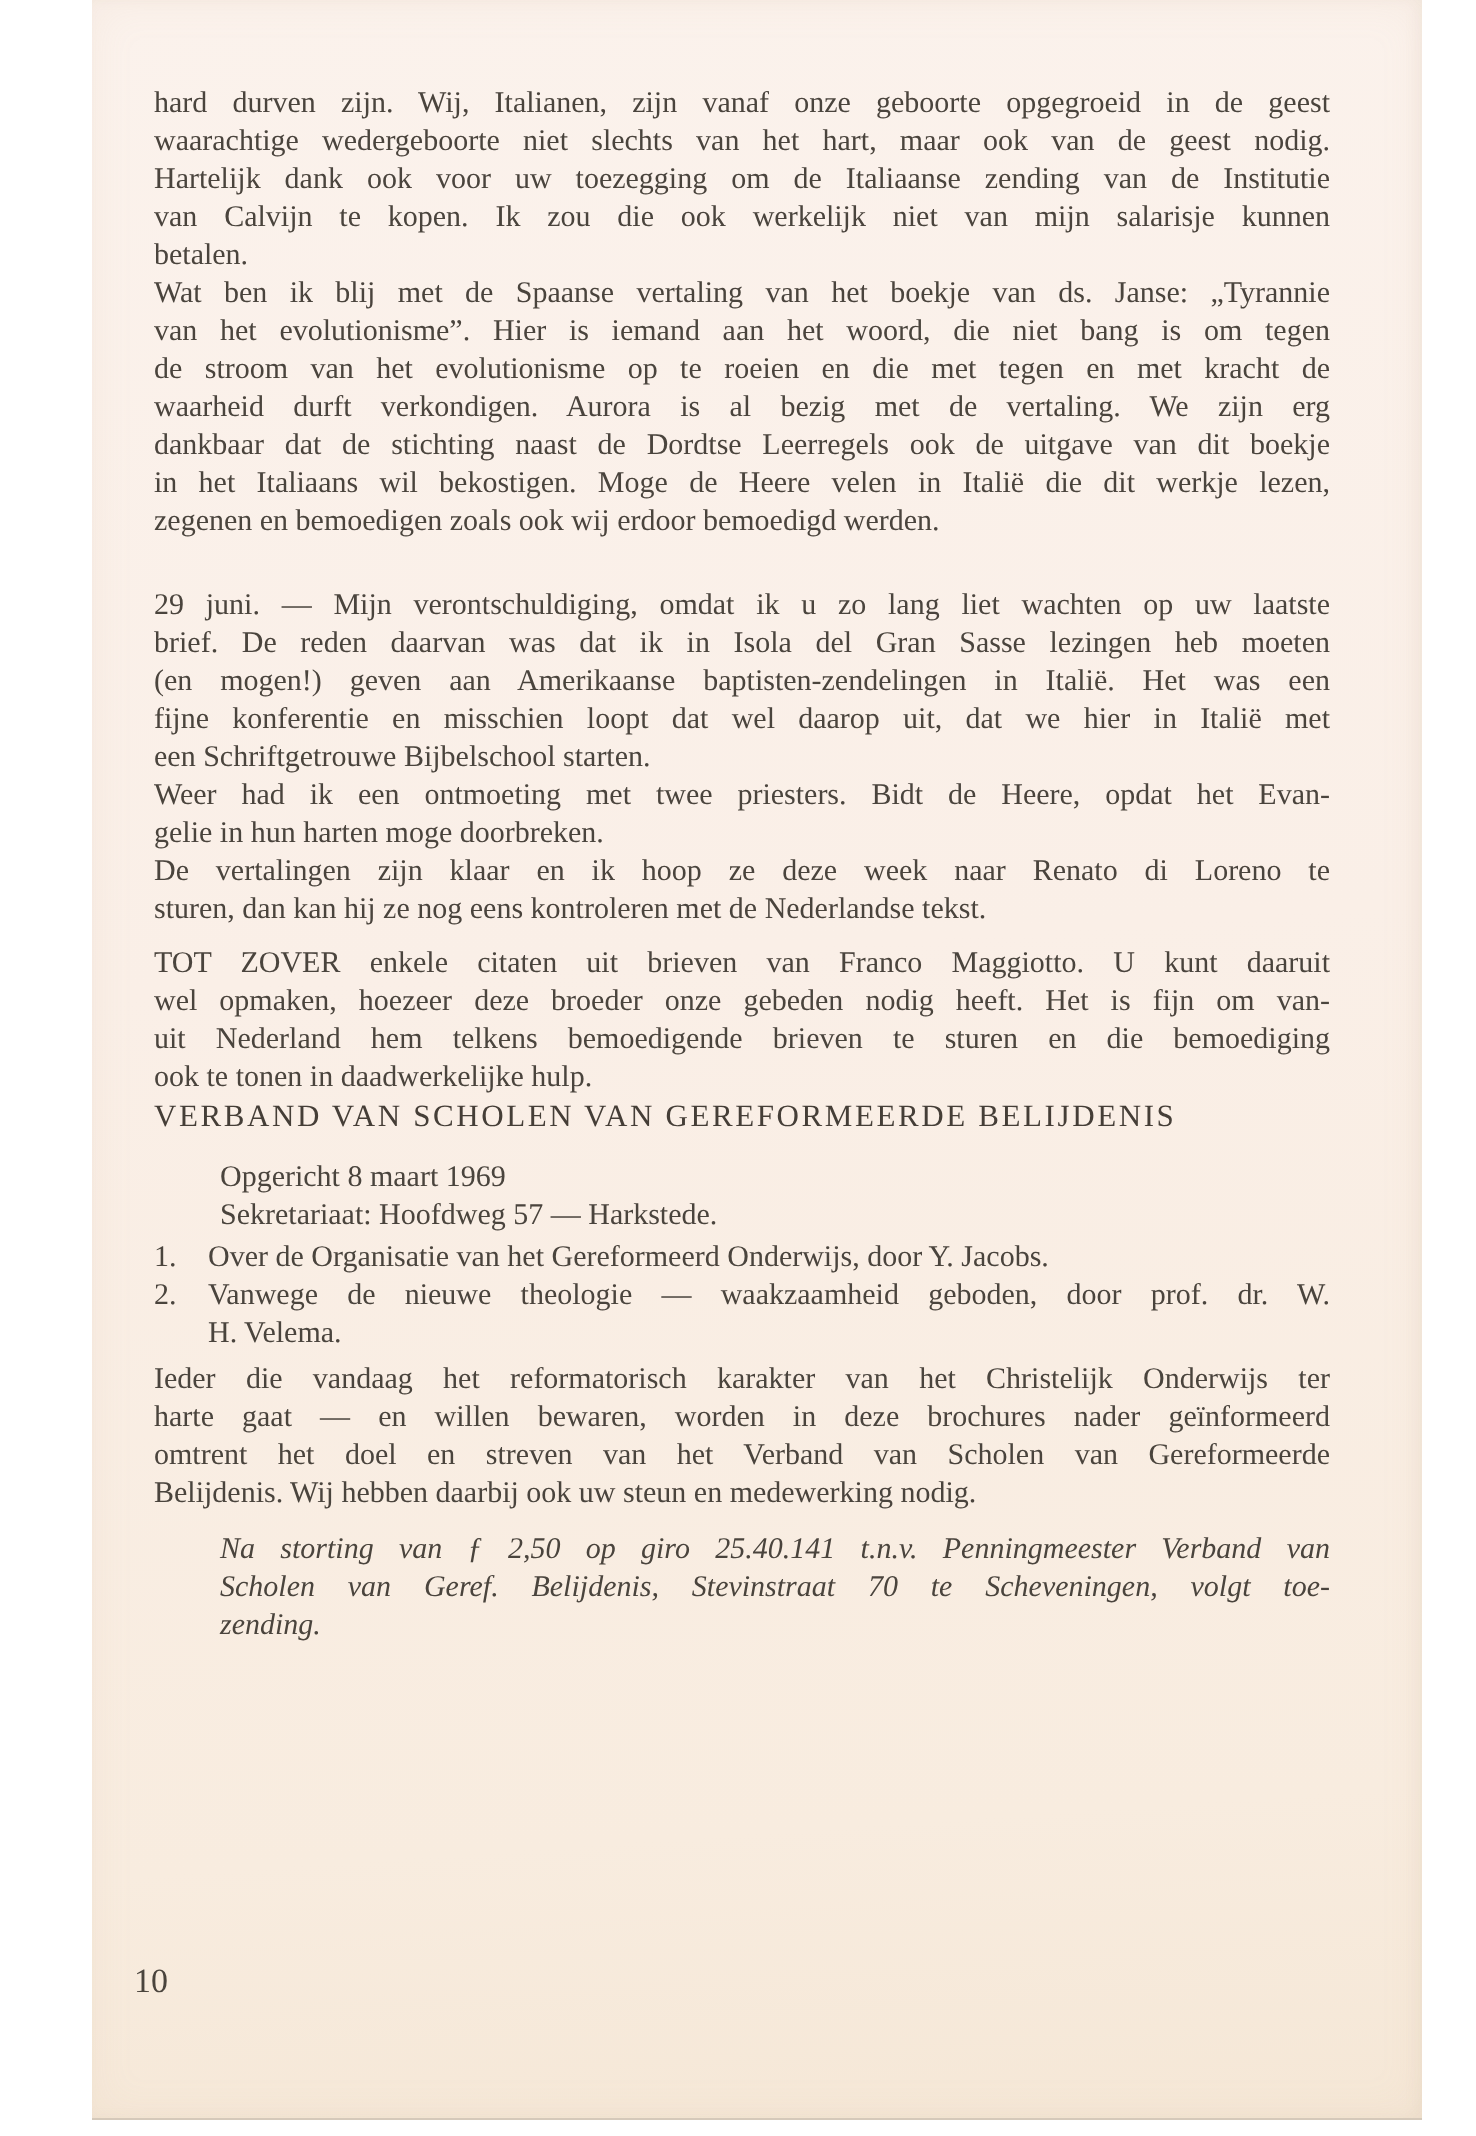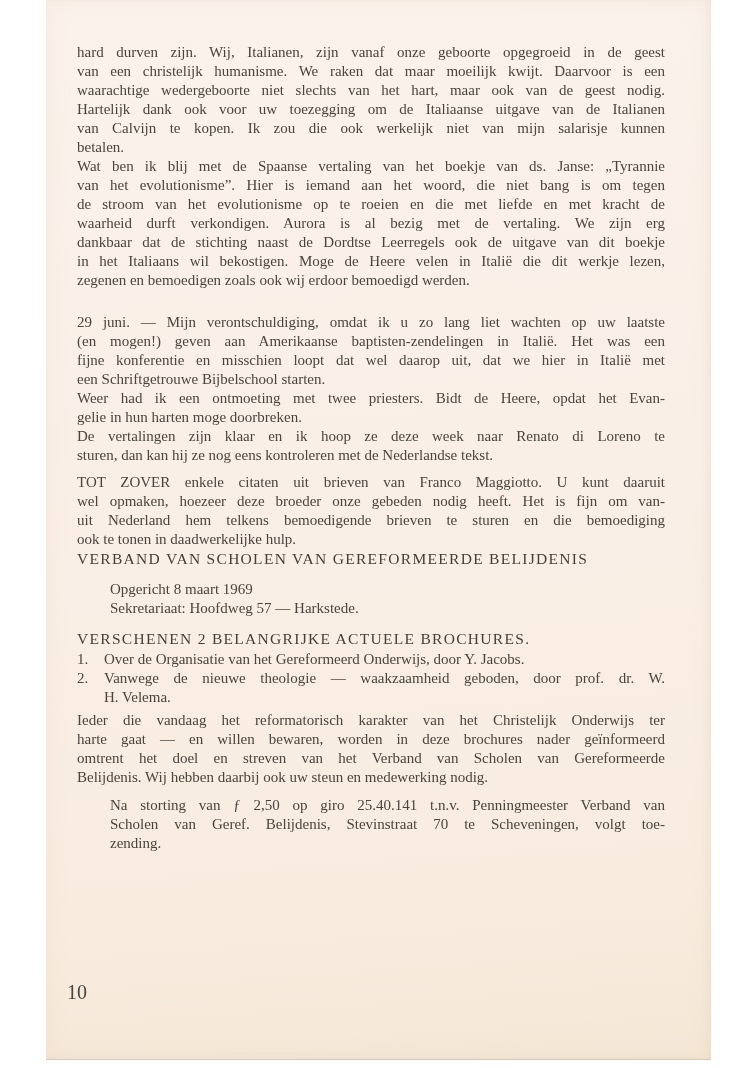--- a/index.html
+++ b/index.html
@@ -55,58 +55,59 @@
   .brochures-heading { margin-top: 11px; }
   .list { margin-top: 2px; }
   .list-item { display: flex; }
   .list-item .num { width: 27px; flex: none; }
   .list-item .item-lines { flex: 1; }
   .info-para { margin-top: 4px; }
   .order-block {
     margin-top: 9px;
     margin-left: 33px;
     width: 555px;
+    font-style: italic;
   }
   .page-number {
     position: absolute;
     left: 21px;
     top: 981px;
-    font-size: 20px;
+    font-size: 17px;
     color: #4a443d;
   }
 </style>
 </head>
 <body>
 
 <div class="stage">
   <div class="paper">
 
     <div class="text-block">
 
       <div class="para">
           <div class="line stretch">hard durven zijn. Wij, Italianen, zijn vanaf onze geboorte opgegroeid in de geest</div>
-          <div class="line stretch">van een christelijk humanisme. We raken dat maar moeilijk kwijt. Daarvoor is een</div>
           <div class="line stretch">waarachtige wedergeboorte niet slechts van het hart, maar ook van de geest nodig.</div>
-          <div class="line stretch">Hartelijk dank ook voor uw toezegging om de Italiaanse uitgave van de Italianen</div>
+          <div class="line stretch">Hartelijk dank ook voor uw toezegging om de Italiaanse zending van de Institutie</div>
           <div class="line stretch">van Calvijn te kopen. Ik zou die ook werkelijk niet van mijn salarisje kunnen</div>
           <div class="line">betalen.</div>
         </div>
 
       <div class="para">
           <div class="line stretch">Wat ben ik blij met de Spaanse vertaling van het boekje van ds. Janse: „Tyrannie</div>
           <div class="line stretch">van het evolutionisme”. Hier is iemand aan het woord, die niet bang is om tegen</div>
-          <div class="line stretch">de stroom van het evolutionisme op te roeien en die met liefde en met kracht de</div>
+          <div class="line stretch">de stroom van het evolutionisme op te roeien en die met tegen en met kracht de</div>
           <div class="line stretch">waarheid durft verkondigen. Aurora is al bezig met de vertaling. We zijn erg</div>
           <div class="line stretch">dankbaar dat de stichting naast de Dordtse Leerregels ook de uitgave van dit boekje</div>
           <div class="line stretch">in het Italiaans wil bekostigen. Moge de Heere velen in Italië die dit werkje lezen,</div>
           <div class="line">zegenen en bemoedigen zoals ook wij erdoor bemoedigd werden.</div>
         </div>
 
       <div class="para gap-sm">
           <div class="line stretch">29 juni. — Mijn verontschuldiging, omdat ik u zo lang liet wachten op uw laatste</div>
+          <div class="line stretch">brief. De reden daarvan was dat ik in Isola del Gran Sasse lezingen heb moeten</div>
           <div class="line stretch">(en mogen!) geven aan Amerikaanse baptisten-zendelingen in Italië. Het was een</div>
           <div class="line stretch">fijne konferentie en misschien loopt dat wel daarop uit, dat we hier in Italië met</div>
           <div class="line">een Schriftgetrouwe Bijbelschool starten.</div>
         </div>
 
       <div class="para">
           <div class="line stretch">Weer had ik een ontmoeting met twee priesters. Bidt de Heere, opdat het Evan-</div>
           <div class="line">gelie in hun harten moge doorbreken.</div>
         </div>
 
@@ -122,21 +123,20 @@
           <div class="line">ook te tonen in daadwerkelijke hulp.</div>
         </div>
 
       <div class="caps-heading gap-xl">VERBAND VAN SCHOLEN VAN GEREFORMEERDE BELIJDENIS</div>
 
       <div class="details-block">
           <div class="line">Opgericht 8 maart 1969</div>
           <div class="line">Sekretariaat: Hoofdweg 57 — Harkstede.</div>
         </div>
 
-      <div class="caps-heading brochures-heading">VERSCHENEN 2 BELANGRIJKE ACTUELE BROCHURES.</div>
 
       <div class="list">
         <div class="list-item">
           <span class="num">1.</span>
           <div class="item-lines">
               <div class="line">Over de Organisatie van het Gereformeerd Onderwijs, door Y. Jacobs.</div>
             </div>
         </div>
         <div class="list-item">
           <span class="num">2.</span>

